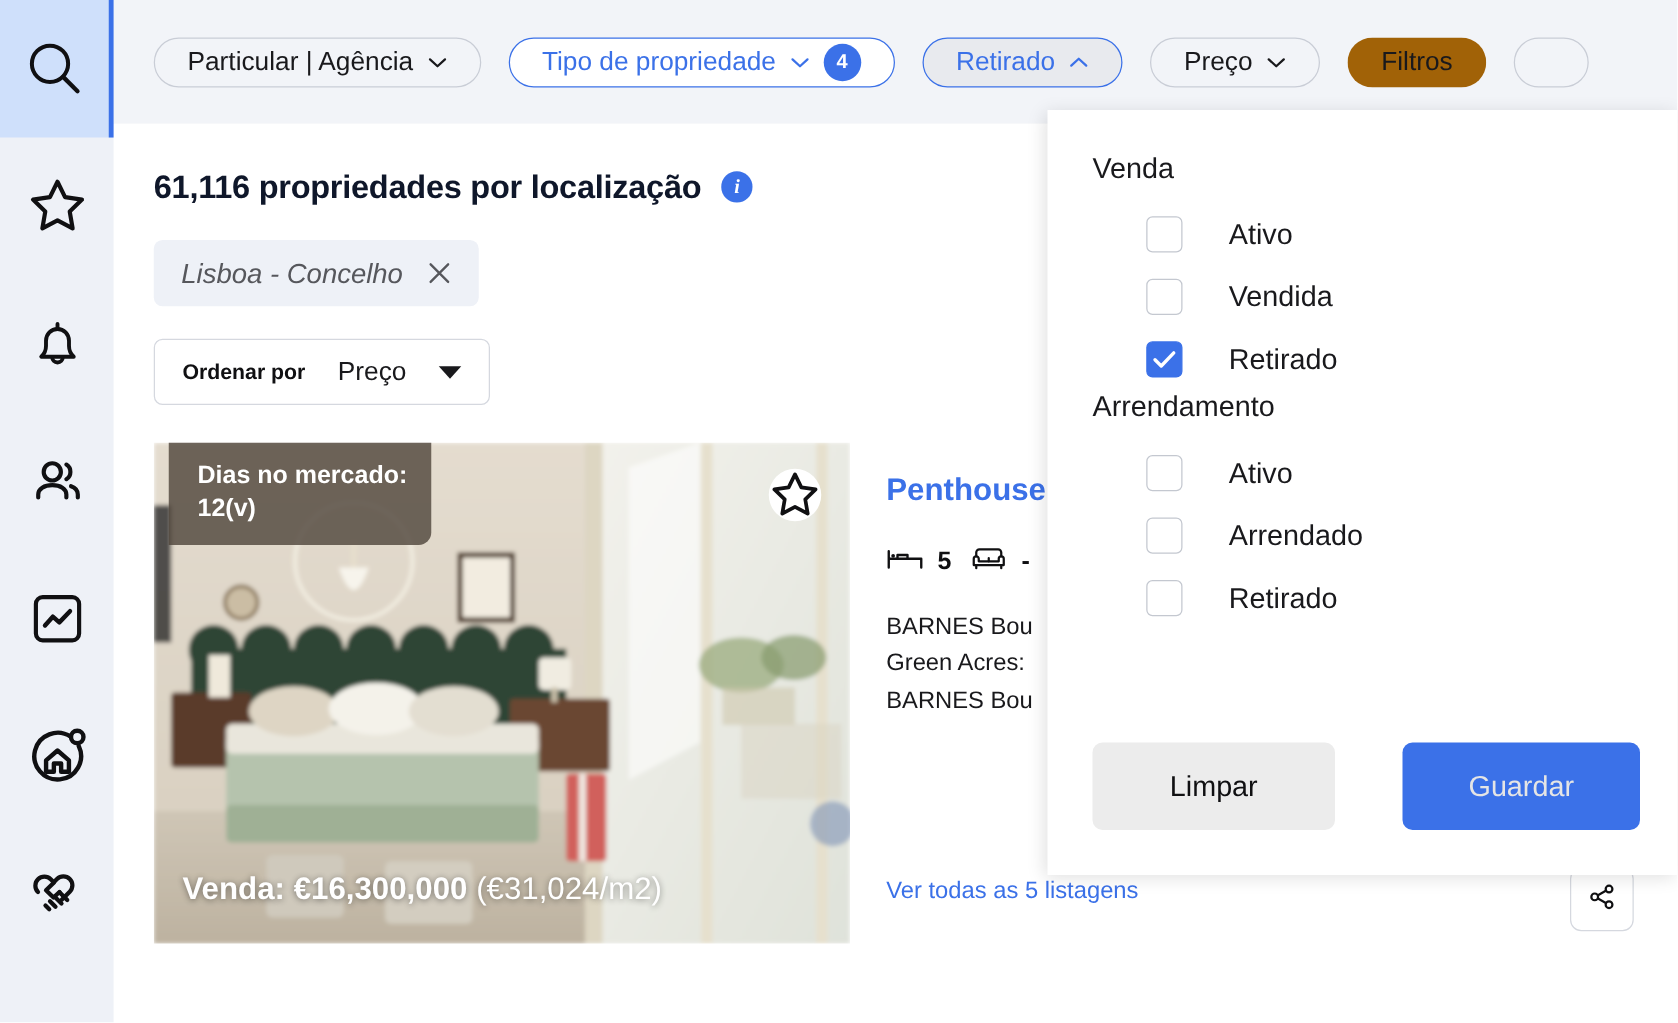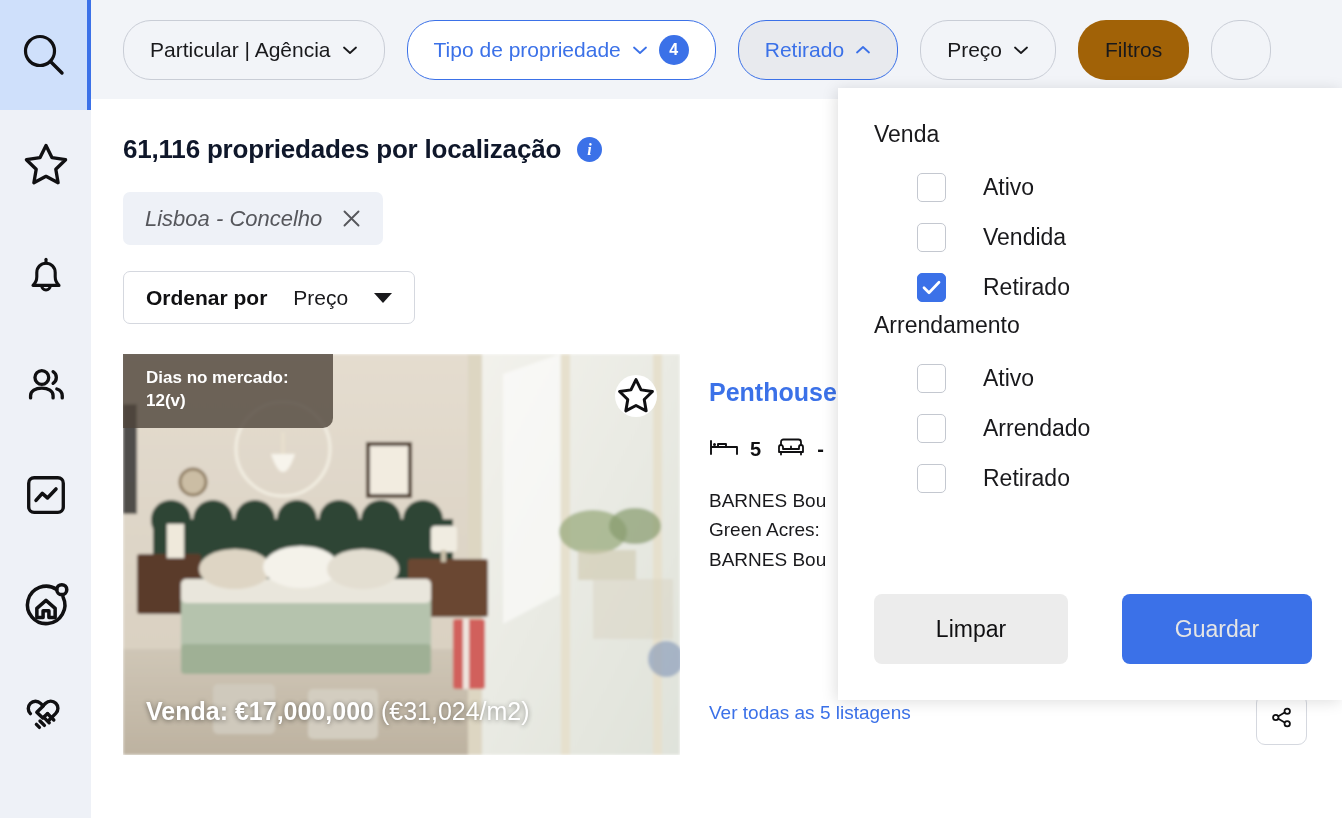--- a/index.html
+++ b/index.html
@@ -34,21 +34,21 @@
   
   #filterbar {
     position: absolute; left: 91px; top: 0; right: 0; height: 99px;
     background: #f2f4f8;
     display: flex; align-items: center; gap: 22px;
     padding-left: 32px;
     overflow: hidden;
   }
   .chip {
     display: inline-flex; align-items: center; gap: 11px;
-    height: 60px; padding: 0 26px;
+    height: 40px; padding: 0 26px;
     border-radius: 28px;
     font-size: 21px; line-height: 1;
     white-space: nowrap;
     background: #f2f4f8;
     border: 1px solid #c9cdd6;
     color: #19191c;
     cursor: pointer;
     flex: 0 0 auto;
   }
   .chip.plain { background: #f2f4f8; }
@@ -113,21 +113,21 @@
   }
   .x-ico { width: 19px; height: 19px; }
 
   #sort-row { padding: 26px 0 0 32px; }
   .sort-box {
     display: inline-flex; align-items: center; gap: 26px;
     height: 53px; padding: 0 22px;
     border: 1px solid #d5d8df; border-radius: 7px;
     background: #fff; cursor: pointer;
   }
-  .sort-label { font-size: 21px; font-weight: bold; color: #101012; }
+  .sort-label { font-size: 17px; font-weight: bold; color: #101012; }
   .sort-value { font-size: 21px; color: #19191c; }
   .tri-down {
     width: 0; height: 0;
     border-left: 9px solid transparent;
     border-right: 9px solid transparent;
     border-top: 10px solid #19191c;
   }
 
   
   #card {
@@ -136,23 +136,23 @@
     width: 1184px; height: 401px;
     background: #ffffff;
     display: flex;
   }
   #card-photo {
     position: relative; width: 557px; height: 401px;
     overflow: hidden; flex: 0 0 auto;
   }
   #card-photo svg { position: absolute; inset: 0; width: 100%; height: 100%; }
   .dom-badge {
-    position: absolute; left: 0; top: 0;
+    position: absolute; left: 12px; top: 0;
     background: rgba(78,67,58,0.80);
-    color: #fff; font-size: 17px; font-weight: bold; line-height: 1.35;
+    color: #fff; font-size: 20px; font-weight: bold; line-height: 1.35;
     padding: 13px 19px 15px 23px;
     border-bottom-right-radius: 10px;
     max-width: 210px;
   }
   .fav-circle {
     position: absolute; right: 23px; top: 21px;
     width: 42px; height: 42px; border-radius: 50%;
     background: #fff;
     display: flex; align-items: center; justify-content: center;
     cursor: pointer;
@@ -463,21 +463,21 @@
 
         <div class="fav-circle">
           <span>
             <svg width="25" height="25" viewBox="0 0 24 24" fill="none">
               <path d="M12 2.6l2.9 5.9 6.5.95-4.7 4.58 1.11 6.47L12 17.44l-5.81 3.06 1.11-6.47-4.7-4.58 6.5-.95z" stroke="#101012" stroke-width="1.7" stroke-linejoin="round"></path>
             </svg>
           </span>
         </div>
 
         <div class="price-overlay">
-          <b>Venda: €17,000,000</b>
+          <b>Venda: €16,300,000</b>
           <span>(€31,024/m2)</span>
         </div>
       </div>
 
       <div id="card-info">
         <div id="card-title">Penthouse</div>
 
         <div id="specs">
           <div class="spec">
             <span>

